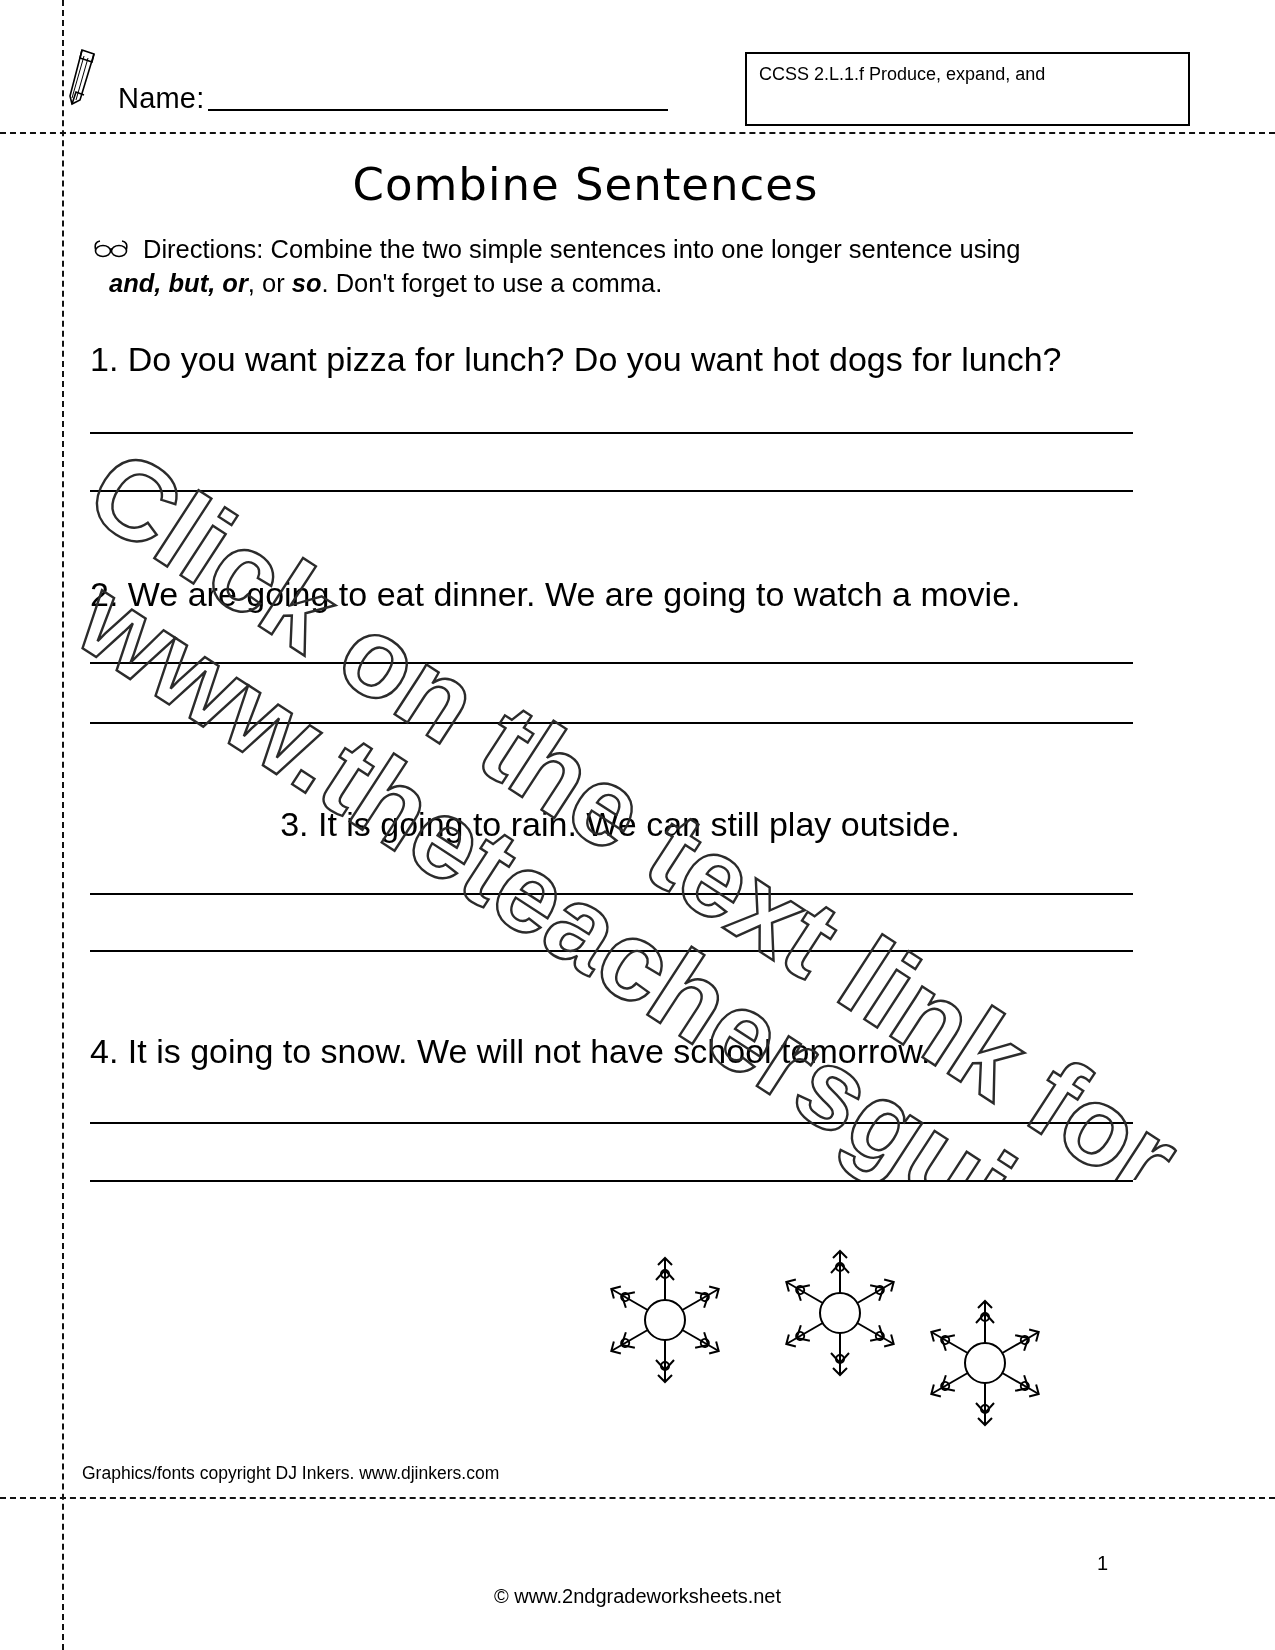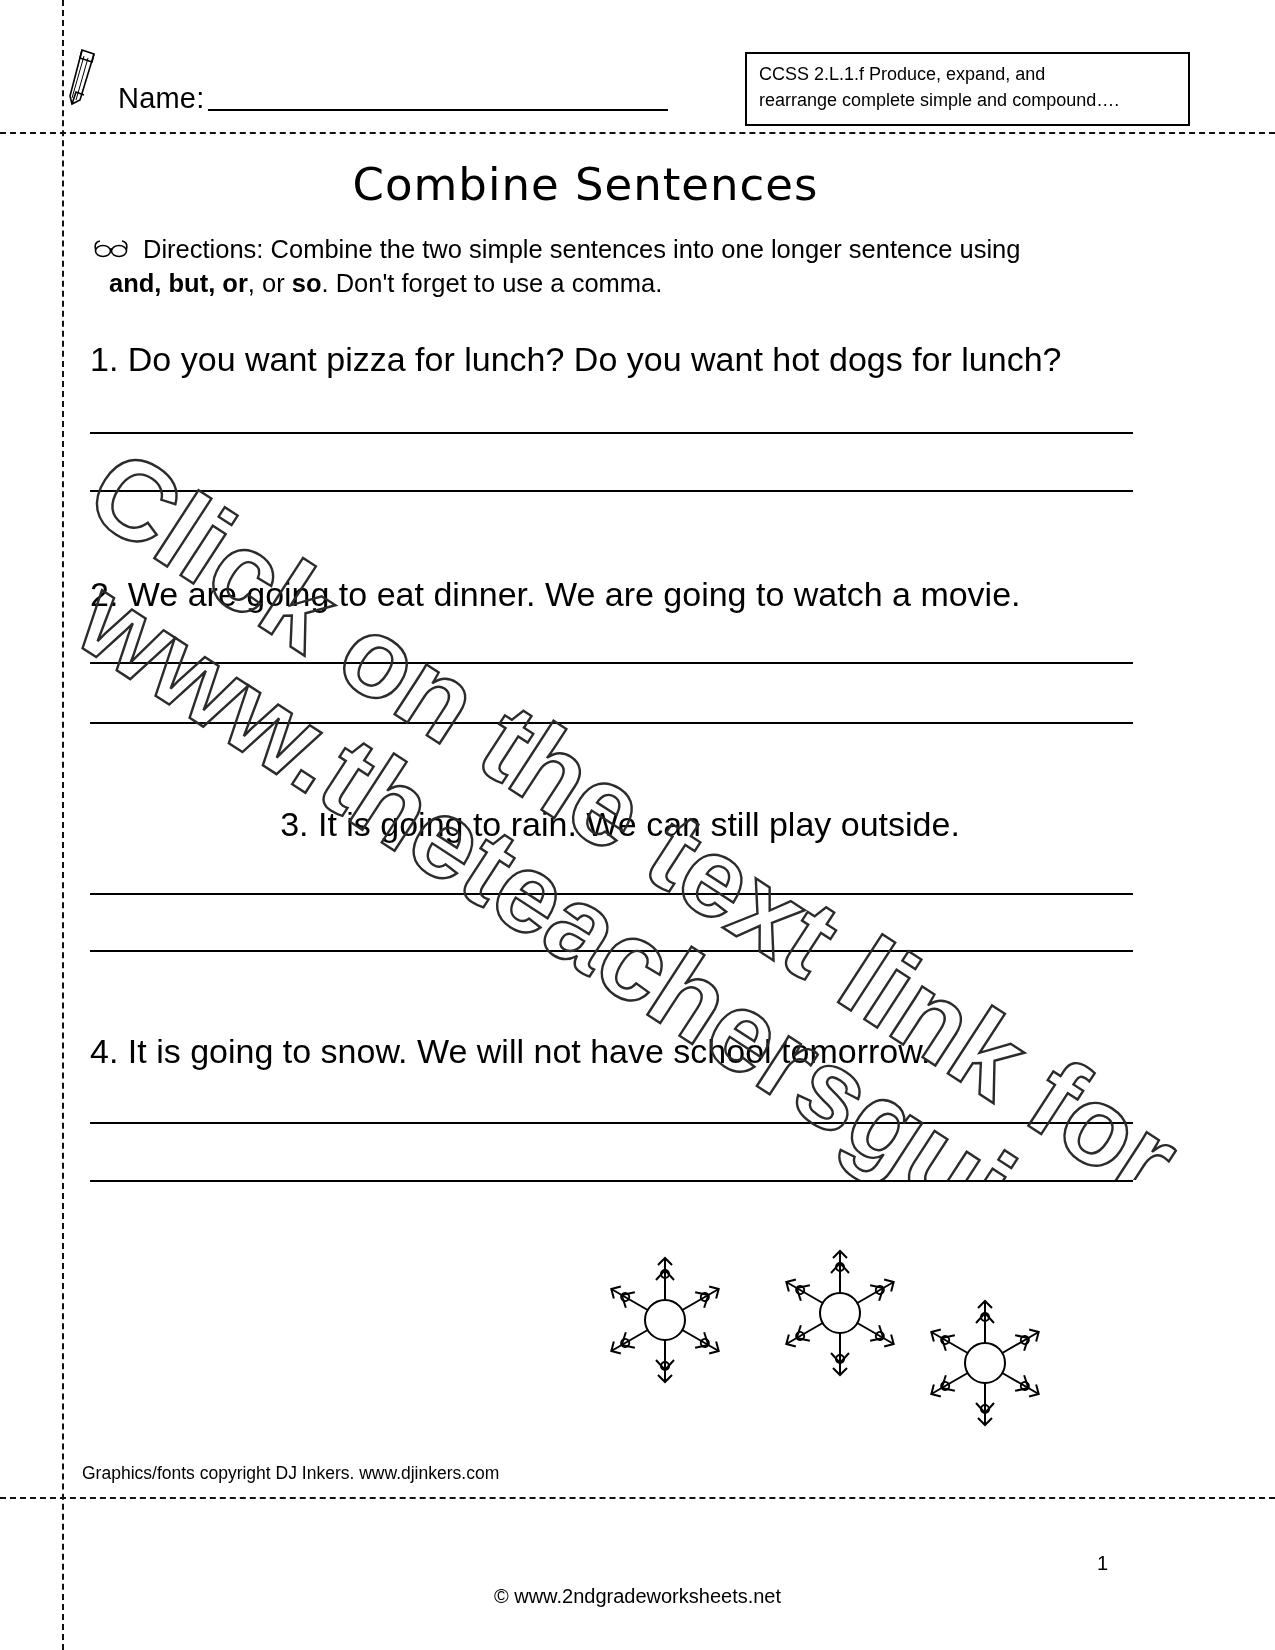--- a/index.html
+++ b/index.html
@@ -107,20 +107,21 @@
     top: 233px;
     width: 1010px;
     font-size: 25.5px;
     line-height: 1.32;
   }
   .directions .second {
     display: block;
     margin-left: -34px;
   }
   .directions b {
+    font-style: italic;
     font-weight: bold;
   }
 
   
   .question {
     position: absolute;
     left: 90px;
     width: 1060px;
     font-size: 34px;
   }
@@ -214,21 +215,20 @@
     </g>
   </svg>
 </div>
 
 <div class="name-line">
   <span>Name:</span><span class="blank"></span>
 </div>
 
 <div class="ccss-box">
   <div>CCSS 2.L.1.f  Produce, expand, and</div>
-  <div>rearrange complete simple and compound….</div>
 </div>
 
 <div class="title">Combine Sentences</div>
 
 <div class="glasses-icon">
   <svg viewBox="0 0 34 22" xmlns="http://www.w3.org/2000/svg">
     <g stroke="#000" stroke-width="1.6" fill="none">
       <ellipse cx="9" cy="13" rx="7.5" ry="5.5"></ellipse>
       <ellipse cx="25" cy="13" rx="7.5" ry="5.5"></ellipse>
       <path d="M16.5 12 Q17 10 18 12"></path>

